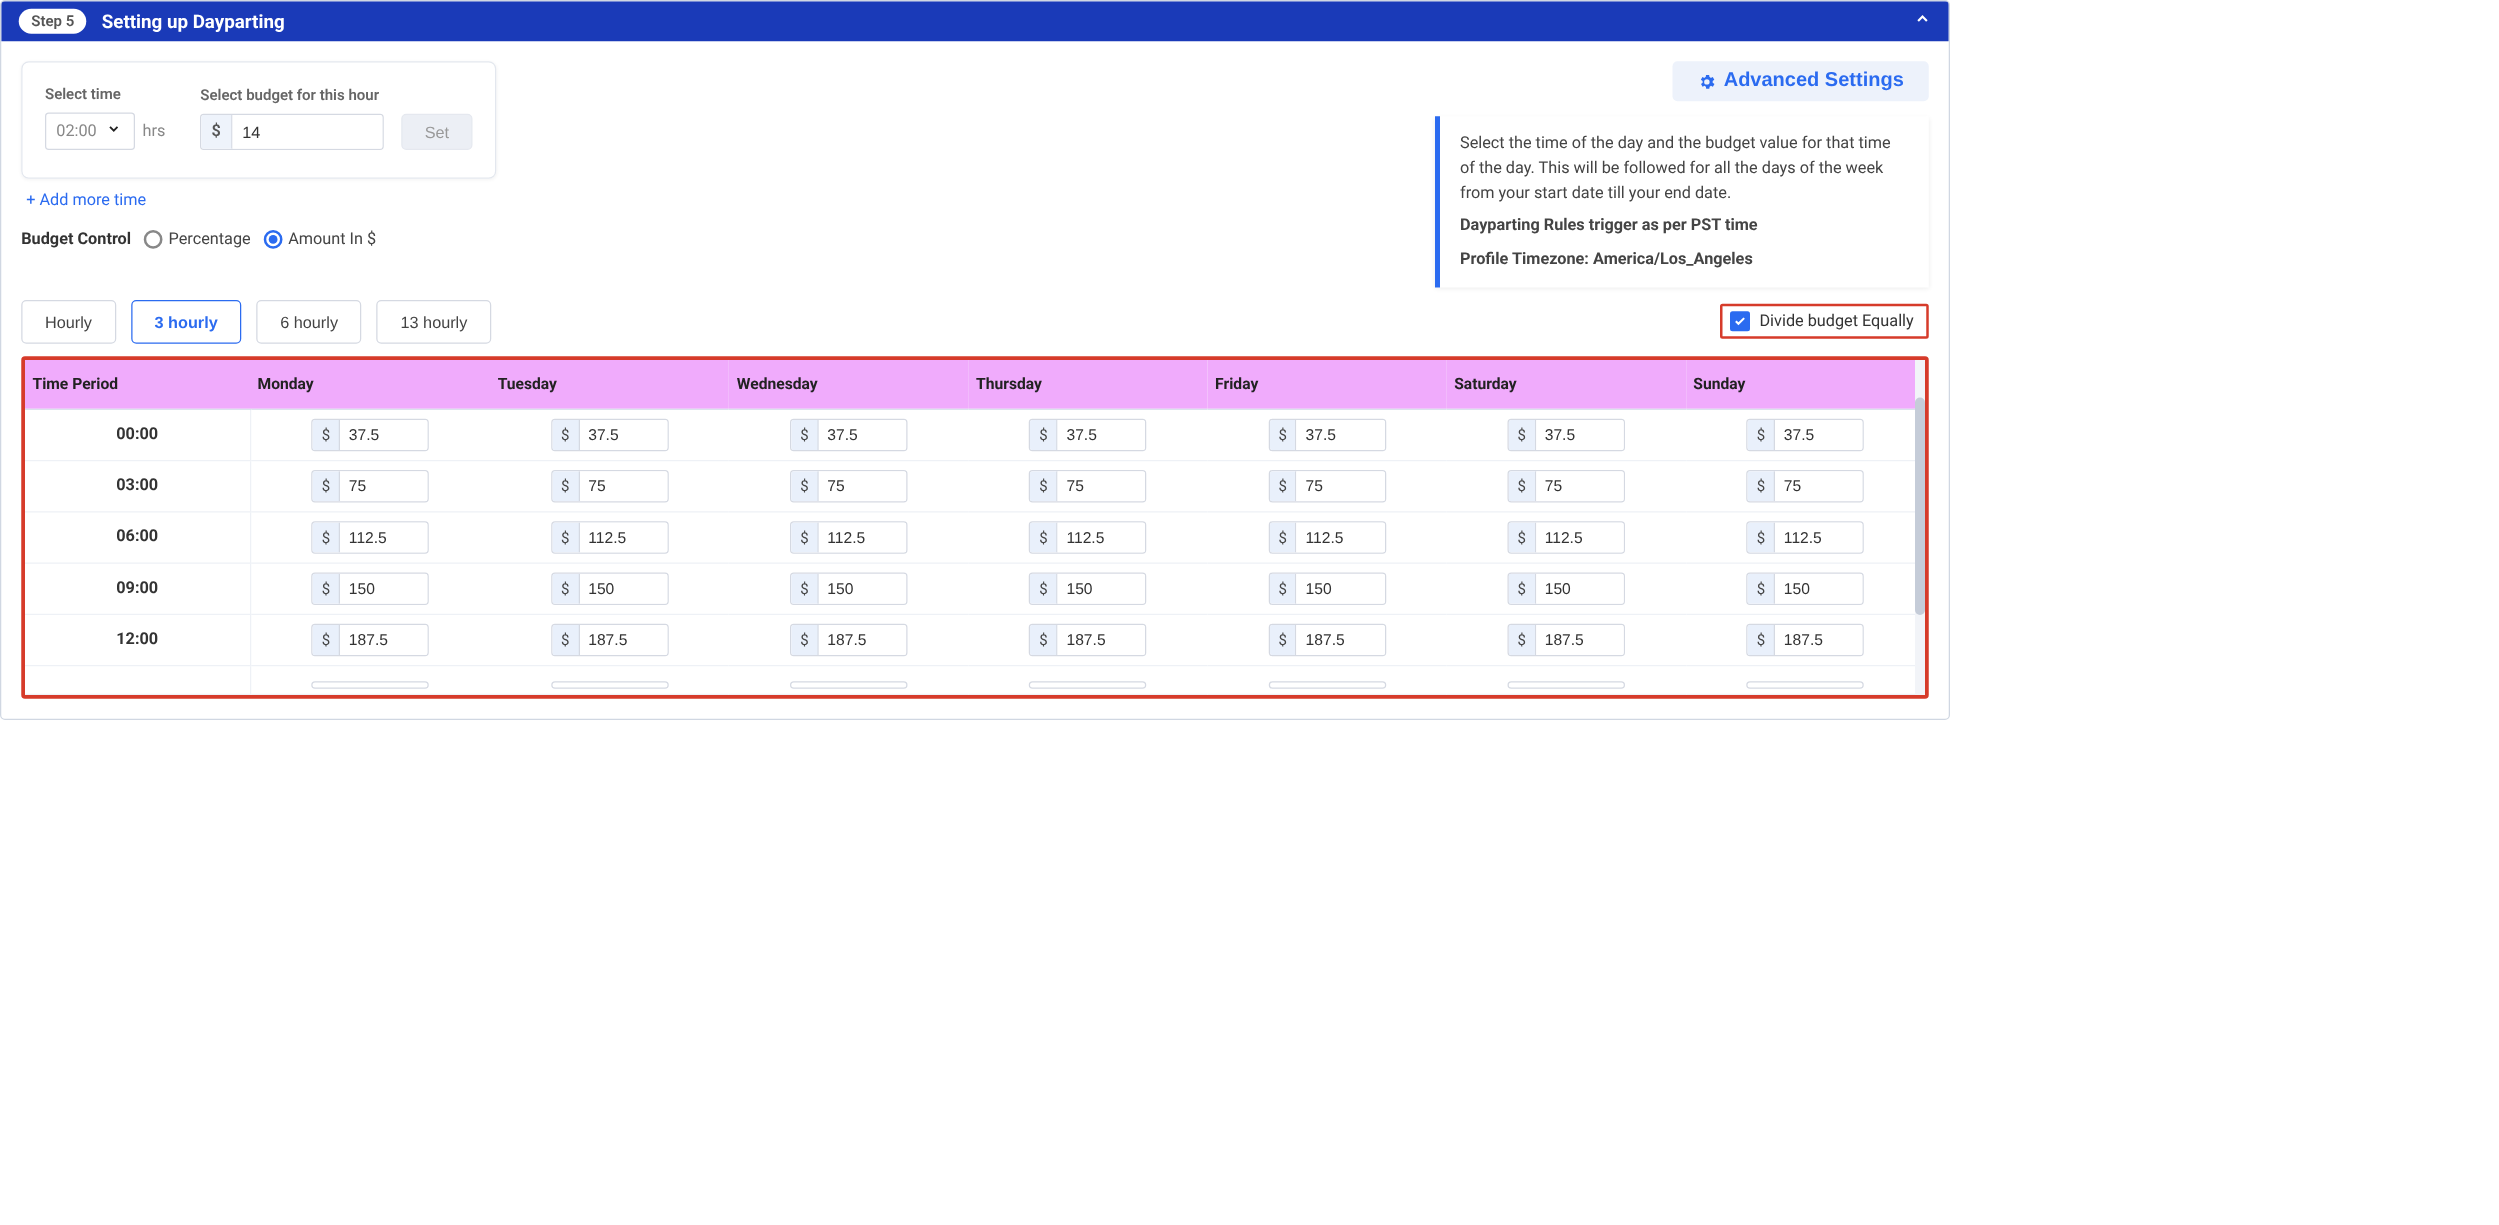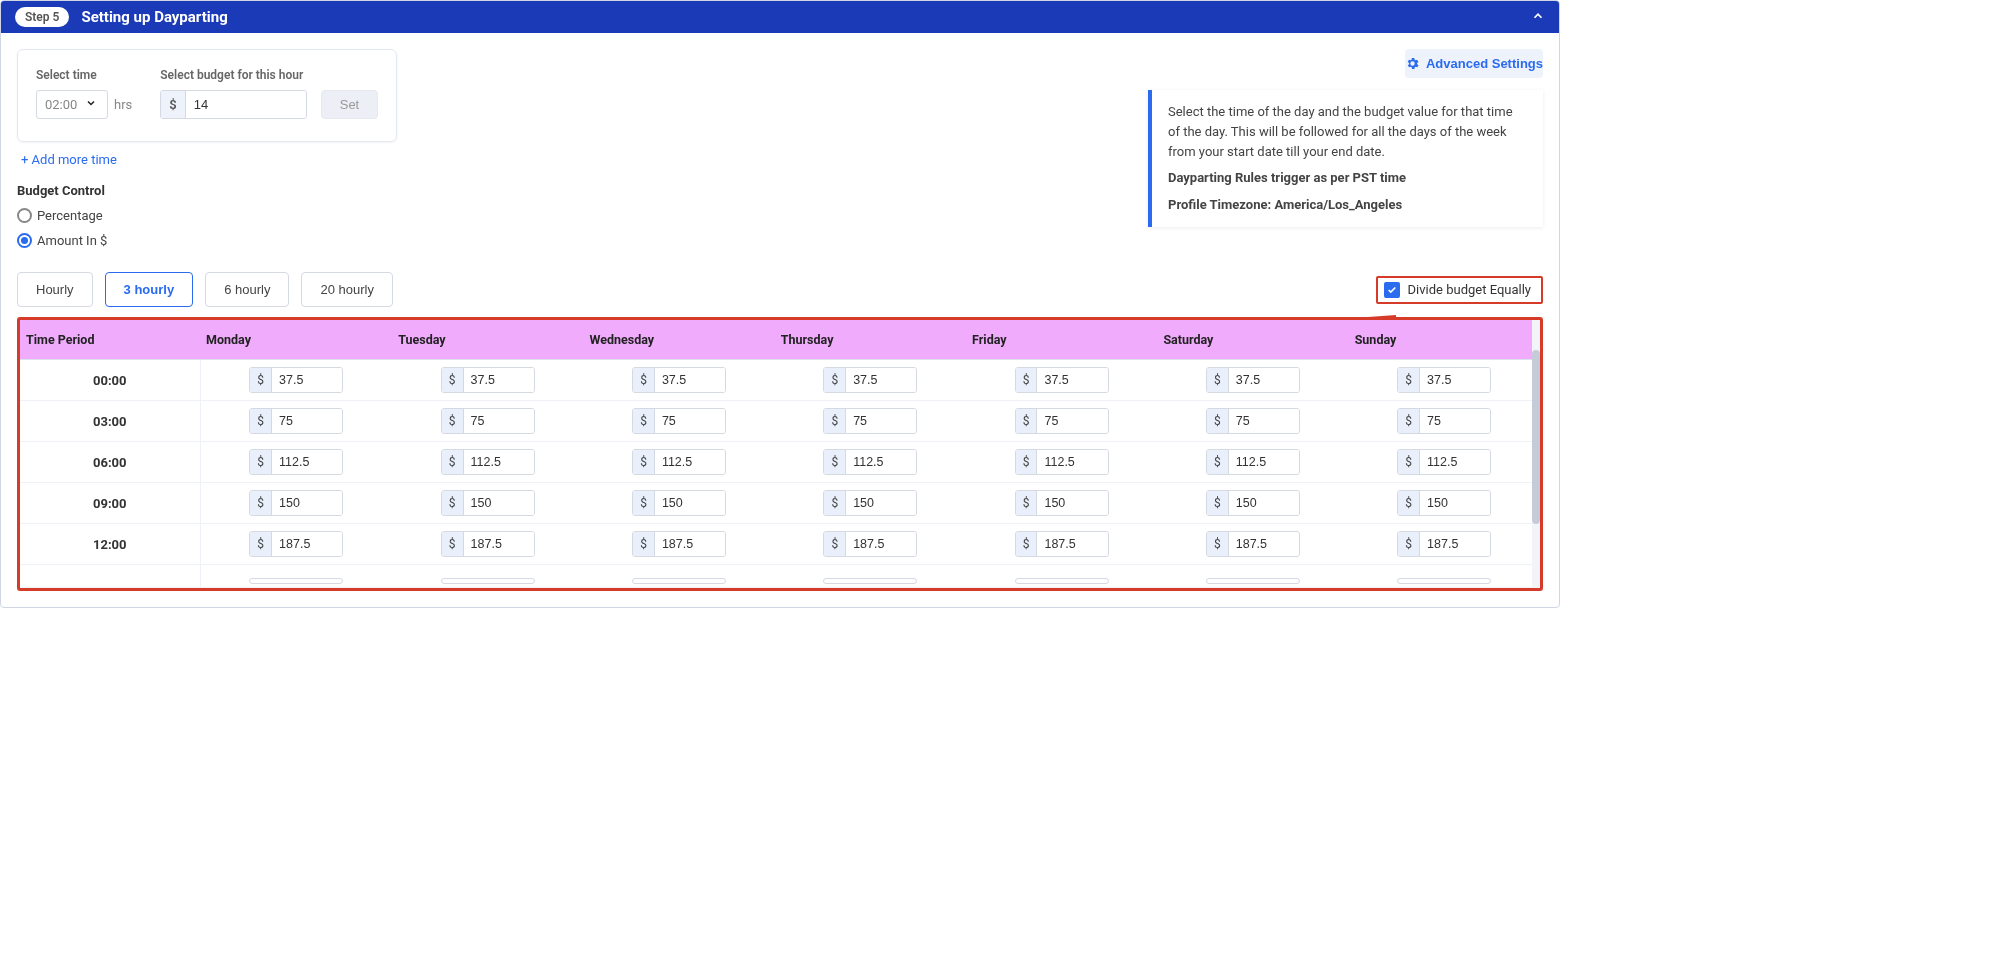--- a/index.html
+++ b/index.html
@@ -103,41 +103,40 @@
     color:#2b6bf0;
     font-size:13px;
     cursor:pointer;
     margin: 10px 0 10px 4px;
     display:inline-block;
   }
   .adv-btn {
     background:#edf2fb;
     border:none;
     border-radius:4px;
-    padding:7px 0;
+    padding:7px 20px;
     color:#2b6bf0;
     font-weight:600;
-    font-size:13px;
+    font-size:16px;
     display:flex; align-items:center; gap:6px;
   }
   .info-box {
     border-left:4px solid #2b6bf0;
     background:#fff;
     box-shadow:0 1px 4px rgba(0,0,0,0.08);
     padding:12px 16px;
     width:395px;
     font-size:13px;
     color:#444;
     line-height:1.55;
   }
   .info-box .bold { font-weight:700; margin-top:6px; }
   .budget-control-row {
-    display:flex; align-items:flex-start; gap:10px;
+    display:flex; align-items:flex-end; gap:10px;
     margin: 6px 0 14px 0;
-    flex-direction: column;
   }
   .bc-label { font-weight:700; font-size:13px; }
   .radio {
     display:inline-flex; align-items:center; gap:5px;
     font-size:13px; color:#444;
   }
   .radio-circle {
     width:15px; height:15px; border-radius:50%;
     border:2px solid #888;
     display:inline-flex; align-items:center; justify-content:center;
@@ -344,21 +343,21 @@
         </div>
       </div>
 
     </div>
 
     <div class="row-bar">
       <div class="tab-group">
         <button class="tab-btn">Hourly</button>
         <button class="tab-btn active">3 hourly</button>
         <button class="tab-btn">6 hourly</button>
-        <button class="tab-btn">20 hourly</button>
+        <button class="tab-btn">13 hourly</button>
       </div>
       <div class="divide-box">
         <span class="check-sq">
           <svg width="10" height="10" viewBox="0 0 24 24" fill="none" stroke="#fff" stroke-width="4">
               <polyline points="20 6 9 17 4 12"></polyline>
             </svg>
         </span>
         <span>Divide budget Equally</span>
       </div>
     </div>

